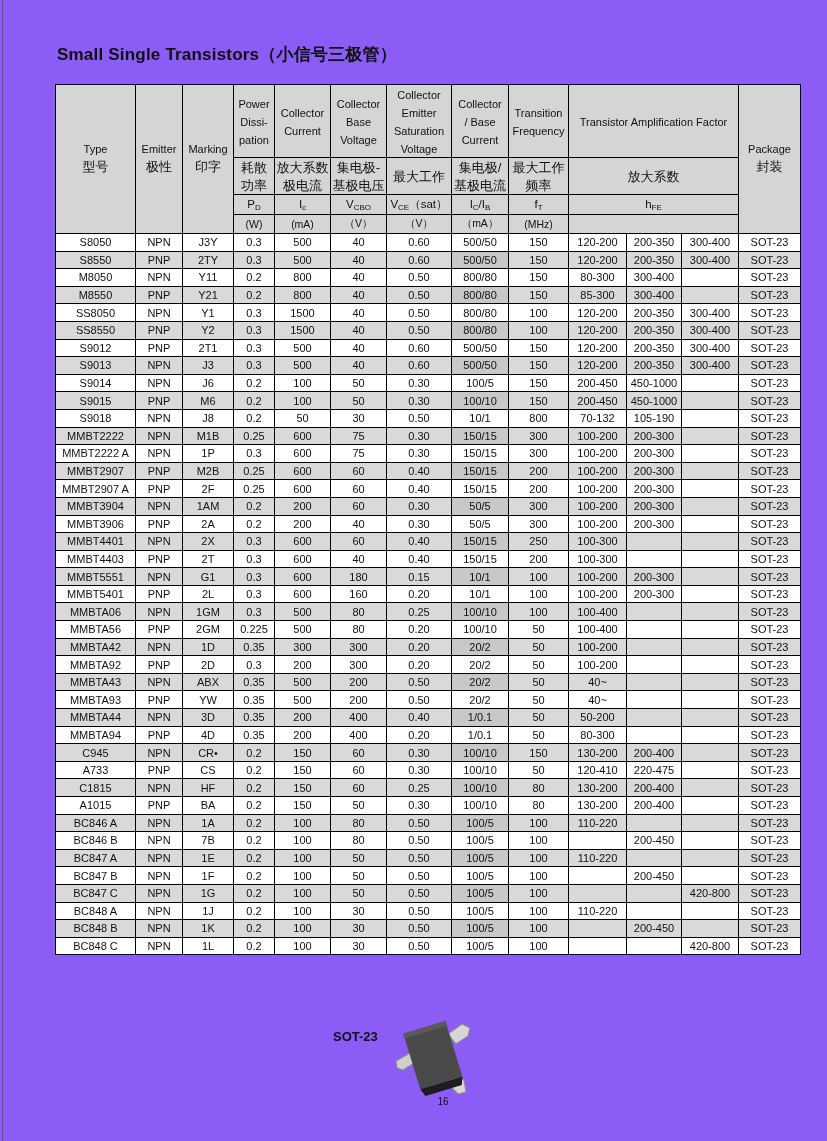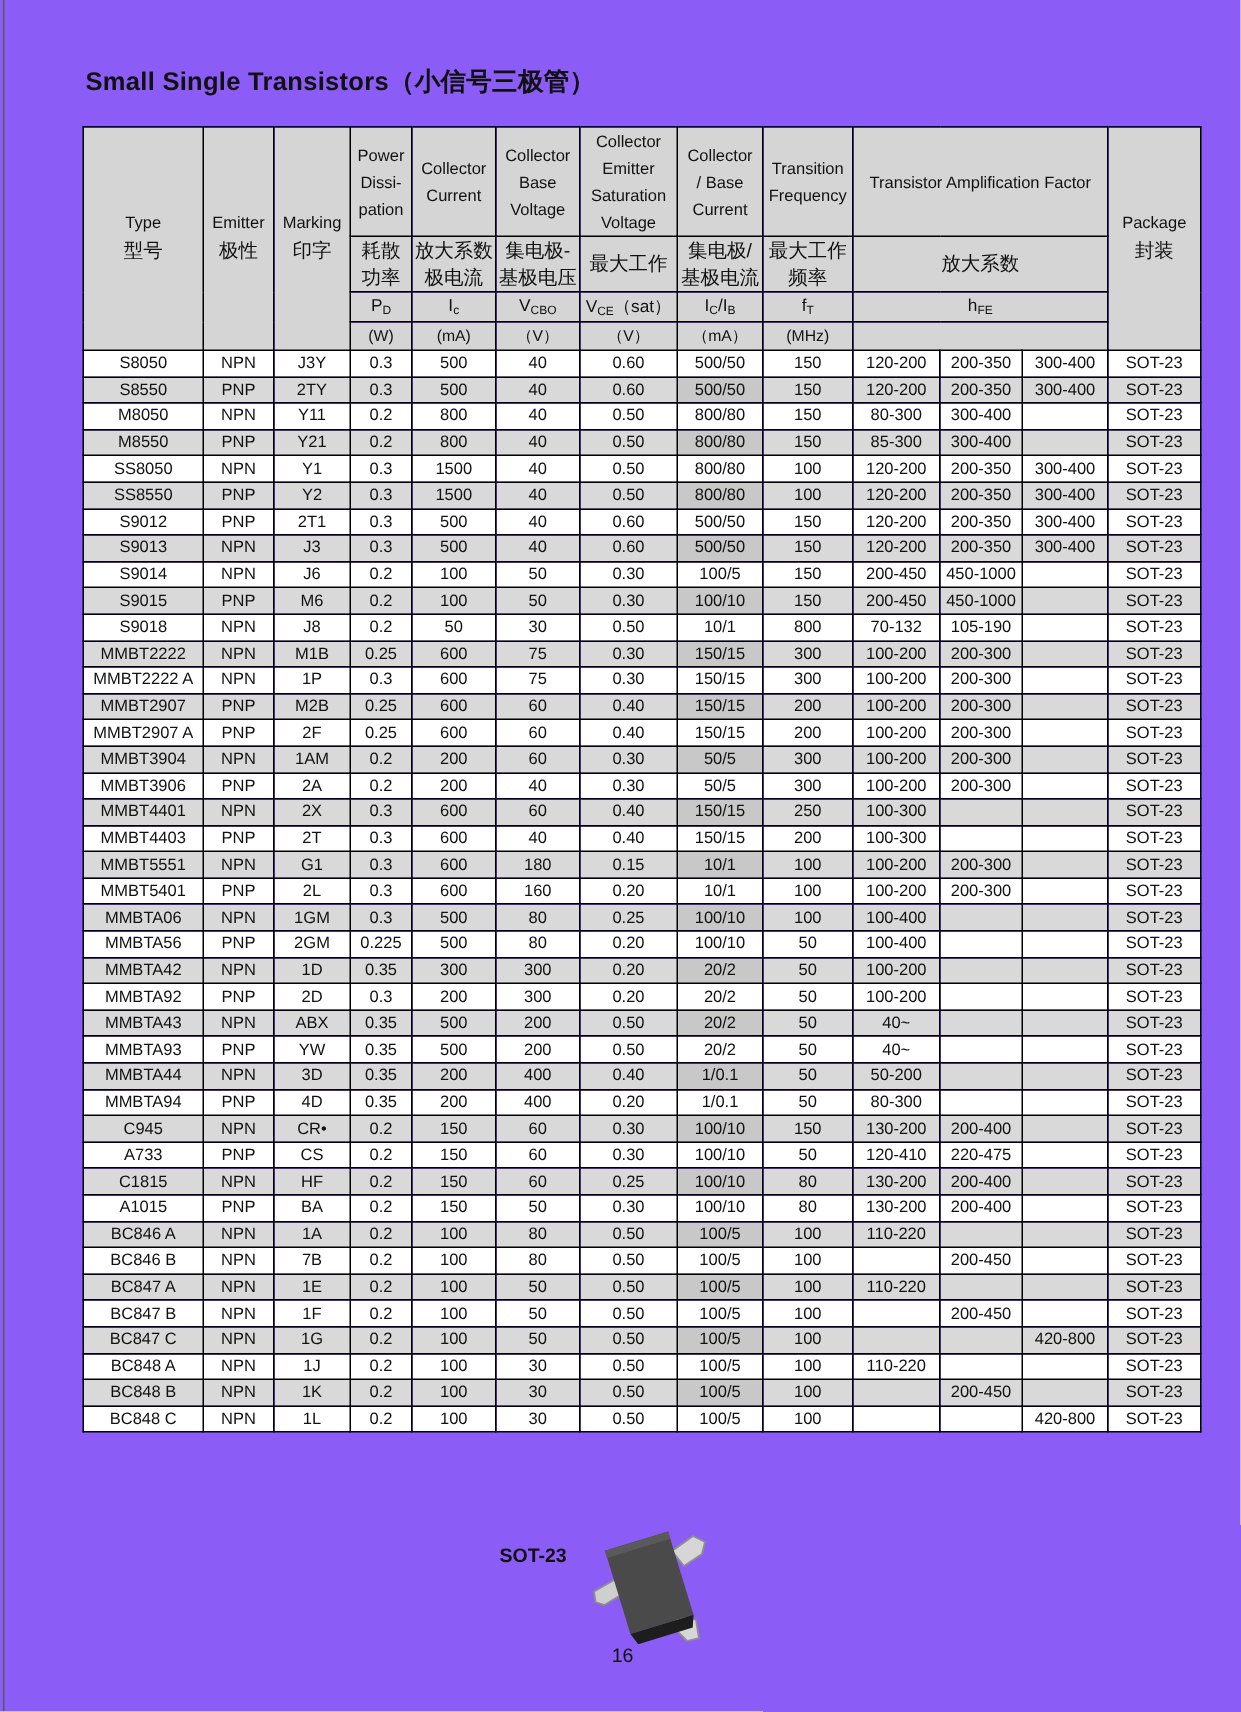--- a/index.html
+++ b/index.html
@@ -28,21 +28,21 @@
   .merged .cn { display:block; margin-top:3px; }
   .sb { font-size:8px; vertical-align:-2px; letter-spacing:0; }
   .sym { white-space:nowrap; }
 
   .spec tbody td { height:16.6px; font-size:11px; background:#ffffff; }
   .spec tbody tr.shade td { background:#d9d9d9; }
   .spec tbody tr.shade td.col-ic-ib { background:#c8c8c8; }
 
   .sot-label { position:absolute; left:333px; top:1029px; font-size:13px; font-weight:bold; }
   .pkg-img { position:absolute; left:388px; top:1014px; width:94px; height:92px; }
-  .page-num { position:absolute; left:375px; top:1096px; width:80px; text-align:center; font-size:13px; }
+  .page-num { position:absolute; left:403px; top:1096px; width:80px; text-align:center; font-size:10px; }
 </style>
 </head>
 <body>
 
 <div class="page">
   <div class="edge-line"></div>
 
   <h1 class="title">Small Single Transistors（小信号三极管）</h1>
 
   <table class="spec">

